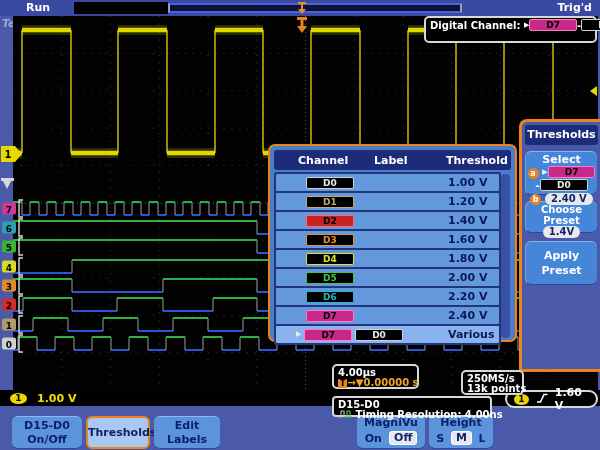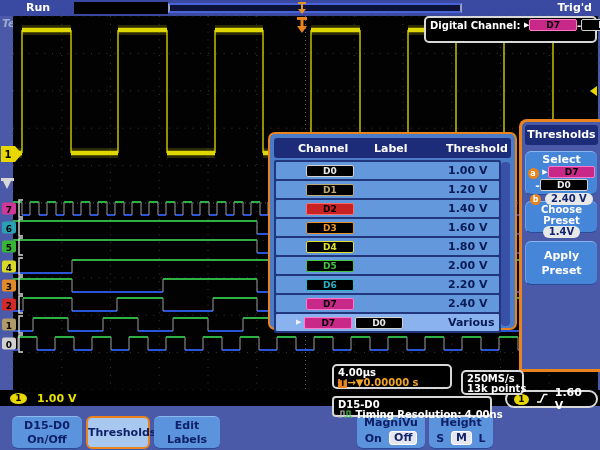--- a/index.html
+++ b/index.html
@@ -15,21 +15,21 @@
     border-top:2px solid #4a62d8;border-bottom:2px solid #4a62d8;border-left:2px solid #97a3bd;border-right:2px solid #97a3bd;box-sizing:border-box;}
   
   #graticule{position:absolute;left:13px;top:16px;width:585px;height:374px;background:#020202;z-index:1;}
   #wavesvg{position:absolute;left:0;top:0;width:600px;height:450px;z-index:2;pointer-events:none;}
   
   #infobox{position:absolute;left:424px;top:16px;width:173px;height:27px;background:#000;border:2px solid #d8d8d8;
     border-radius:5px;z-index:3;color:#fff;font-size:10px;font-weight:bold;padding:1px 4px;box-sizing:border-box;line-height:11px;white-space:nowrap;}
   .chip{display:inline-block;font-size:9px;font-weight:bold;line-height:10px;padding:0 16px;border-radius:2px;vertical-align:1px;}
   .mini-arrow{font-size:7px;vertical-align:2px;color:#fff;}
   
-  #dialog{position:absolute;left:268px;top:132px;width:249px;height:198px;background:#4a7cc8;border:2px solid #e8831e;
+  #dialog{position:absolute;left:268px;top:144px;width:249px;height:198px;background:#4a7cc8;border:2px solid #e8831e;
     border-radius:7px;z-index:4;box-sizing:border-box;}
   .dlg-header{margin:4px 4px 2px 4px;height:20px;background:#1c2c78;border-radius:3px;display:flex;align-items:center;
     color:#fff;font-size:11px;font-weight:bold;}
   .h-ch{padding-left:24px;width:100px;box-sizing:border-box;}
   .h-lab{width:72px;}
   .rows-wrap{margin:0 14px 0 4px;background:#22367e;padding:2px;border-radius:2px;}
   .trow{height:17px;line-height:17px;background:#6498dc;display:flex;align-items:center;margin-bottom:2px;border-radius:1px;
     font-size:11px;font-weight:bold;color:#0a1a55;}
   .trow:last-child{margin-bottom:0;}
   .trow.selected{background:#8ab2ee;}
@@ -58,21 +58,21 @@
   #bottombar{position:absolute;left:0;top:390px;width:600px;height:16px;background:#000;z-index:3;}
   .ch-badge{display:inline-block;width:17px;height:11px;line-height:11px;background:#e8d800;border-radius:50%;
     color:#000;font-size:9px;font-weight:bold;text-align:center;}
   #ch1-readout{position:absolute;left:10px;top:392px;z-index:4;display:flex;align-items:center;gap:10px;
     color:#e8e000;font-size:11px;font-weight:bold;}
   #trig-readout{position:absolute;left:505px;top:390px;width:93px;height:18px;background:#000;border:2px solid #d8d8d8;
     border-radius:9px;z-index:4;display:flex;align-items:center;gap:7px;padding:0 7px;box-sizing:border-box;
     color:#fff;font-size:11px;font-weight:bold;}
   .info-float{position:absolute;background:#000;border:2px solid #d8d8d8;border-radius:5px;z-index:4;color:#fff;
     font-size:10px;font-weight:bold;line-height:10px;padding:2px 4px;box-sizing:border-box;white-space:nowrap;}
-  #hbox{left:332px;top:364px;width:120px;height:25px;}
+  #hbox{left:332px;top:364px;width:87px;height:25px;}
   #acqbox{left:461px;top:370px;width:63px;height:25px;}
   #dbox{left:332px;top:396px;width:160px;height:21px;border-radius:4px;}
   .orange-line{color:#f0a428;}
   .t-chip{display:inline-block;background:#e8831e;color:#000;font-size:8px;font-weight:bold;line-height:9px;
     padding:0 2px;border-radius:1px;}
   
   .bbtn{position:absolute;background:#5b93dc;border-radius:6px;color:#0e2068;font-size:11px;font-weight:bold;
     text-align:center;z-index:3;border-top:1px solid #8ab8f0;border-bottom:1px solid #2a4a9a;box-sizing:border-box;}
   #btn-d15{left:12px;top:416px;width:70px;height:33px;padding-top:2px;line-height:14px;}
   #btn-thresholds{left:86px;top:416px;width:64px;height:33px;background:#a8c8f0;border:2px solid #e8831e;line-height:29px;}

